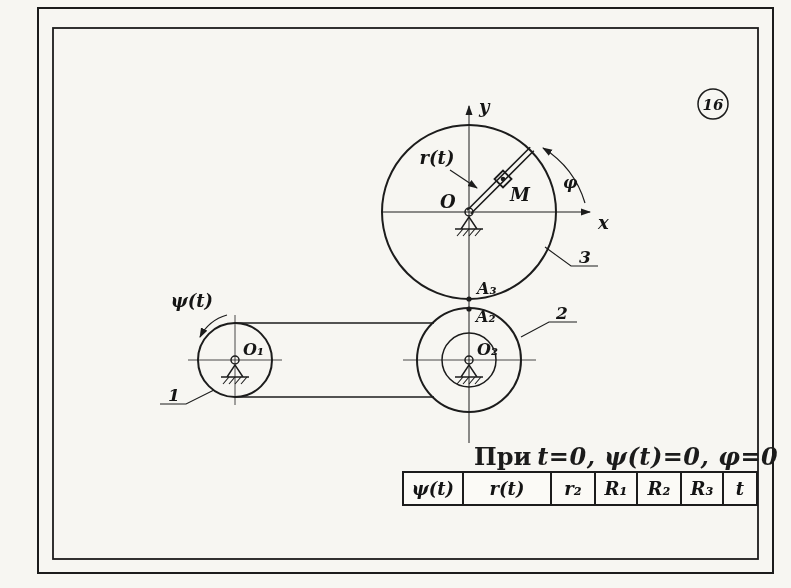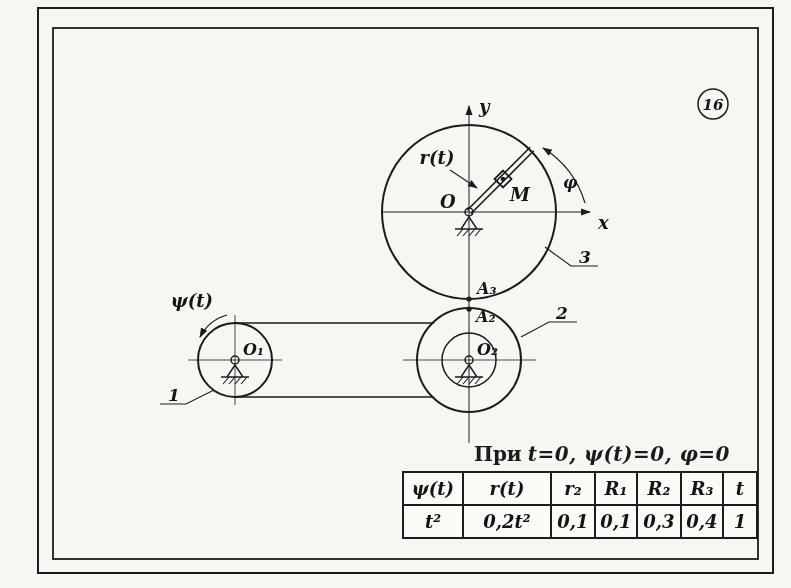--- a/index.html
+++ b/index.html
@@ -10,21 +10,21 @@
   }
   svg { position:absolute; left:0; top:0; }
   .stroke { stroke:#1c1c1c; fill:none; }
   .lbl  { font:italic 700 18px "DejaVu Serif", serif; fill:#151515; }
   .lbl-sm { font:italic 700 16px "DejaVu Serif", serif; fill:#151515; }
   .num  { font:italic 700 17px "DejaVu Serif", serif; fill:#151515; }
   .badge-txt { font:italic 700 15px "DejaVu Serif", serif; fill:#151515; }
 
   .caption {
     position:absolute; left:474px; top:442px; width:290px;
-    font-size:20px; white-space:nowrap;
+    font-size:24px; white-space:nowrap;
   }
   .caption .pre { font-weight:700; font-style:normal; margin-right:6px; }
   .caption .frm { font-weight:700; font-style:italic; letter-spacing:0.5px; }
 
   table.params {
     position:absolute; left:402px; top:471px;
     border-collapse:collapse; table-layout:fixed;
     background:#fbfaf6;
   }
   table.params th, table.params td {
@@ -127,25 +127,16 @@
     <tbody>
         <tr>
       <th>ψ(t)</th>
       <th>r(t)</th>
       <th>r₂</th>
       <th>R₁</th>
       <th>R₂</th>
       <th>R₃</th>
       <th>t</th>
     </tr>
-    <tr>
-      <td>t²</td>
-      <td>0,2t²</td>
-      <td>0,1</td>
-      <td>0,1</td>
-      <td>0,3</td>
-      <td>0,4</td>
-      <td>1</td>
-    </tr>
   </tbody>
     </table>
 
 </div>
 
 </body></html>

